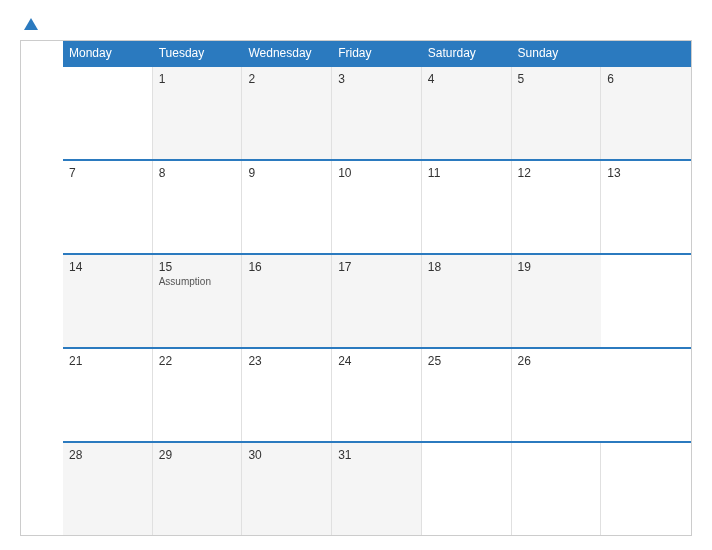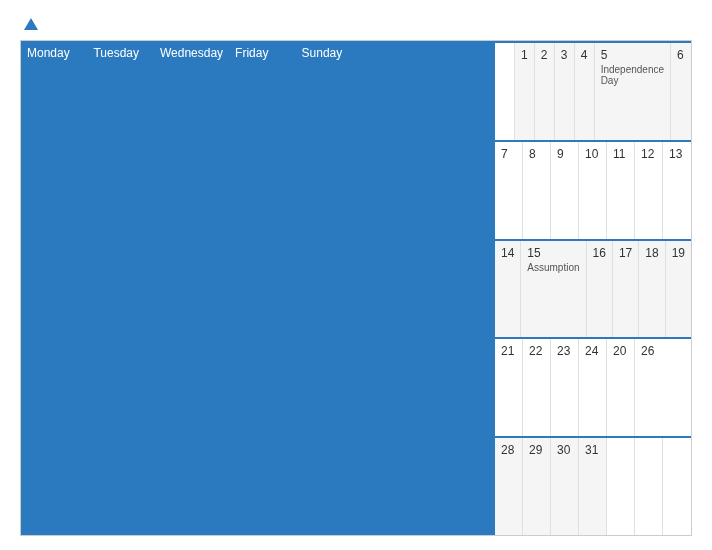--- a/index.html
+++ b/index.html
@@ -61,22 +61,23 @@
     }
     .country {
       font-size: 14px;
       color: #333;
       text-align: right;
       min-width: 100px;
     }
     .calendar {
       flex: 1;
       display: flex;
-      flex-direction: row;
+      flex-direction: column;
       border: 1px solid #ccc;
+      padding-left: 42px;
     }
     .day-headers {
       display: grid;
       grid-template-columns: repeat(7, 1fr);
       background: #2b7abf;
     }
     .day-header {
       color: #fff;
       font-size: 12px;
       padding: 5px 6px;
@@ -145,40 +146,40 @@
     <div class="title"></div>
     <div class="country"></div>
   </div>
 
   <div class="calendar">
     <div class="day-headers">
     <div class="day-header">Monday</div>
         <div class="day-header">Tuesday</div>
         <div class="day-header">Wednesday</div>
         <div class="day-header">Friday</div>
+        <div class="day-header">Saturday</div>
         <div class="day-header">Sunday</div>
       </div>
     <div class="weeks">
     <div class="week">
           <div class="day-cell empty"></div>
           <div class="day-cell">
             <span class="day-num">1</span>
           </div>
           <div class="day-cell">
             <span class="day-num">2</span>
           </div>
           <div class="day-cell">
             <span class="day-num">3</span>
           </div>
           <div class="day-cell">
             <span class="day-num">4</span>
           </div>
           <div class="day-cell">
             <span class="day-num">5</span>
-            <span class="holiday">Independence Day</span>
           </div>
           <div class="day-cell">
             <span class="day-num">6</span>
           </div>
         </div>
         <div class="week">
           <div class="day-cell">
             <span class="day-num">7</span>
           </div>
           <div class="day-cell">
@@ -228,21 +229,21 @@
           <div class="day-cell">
             <span class="day-num">22</span>
           </div>
           <div class="day-cell">
             <span class="day-num">23</span>
           </div>
           <div class="day-cell">
             <span class="day-num">24</span>
           </div>
           <div class="day-cell">
-            <span class="day-num">20</span>
+            <span class="day-num">25</span>
           </div>
           <div class="day-cell">
             <span class="day-num">26</span>
           </div>
         </div>
         <div class="week">
           <div class="day-cell">
             <span class="day-num">28</span>
           </div>
           <div class="day-cell">

